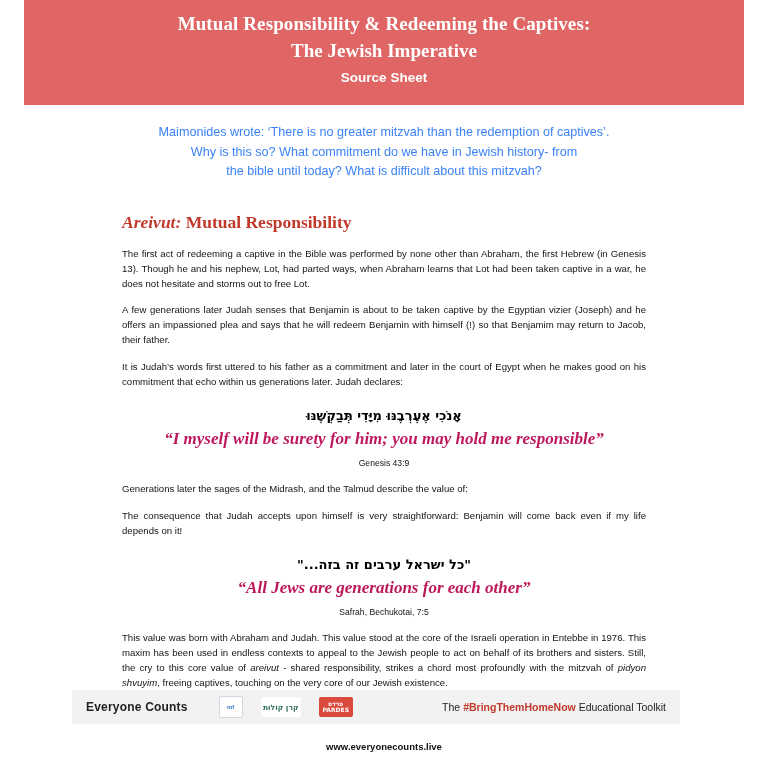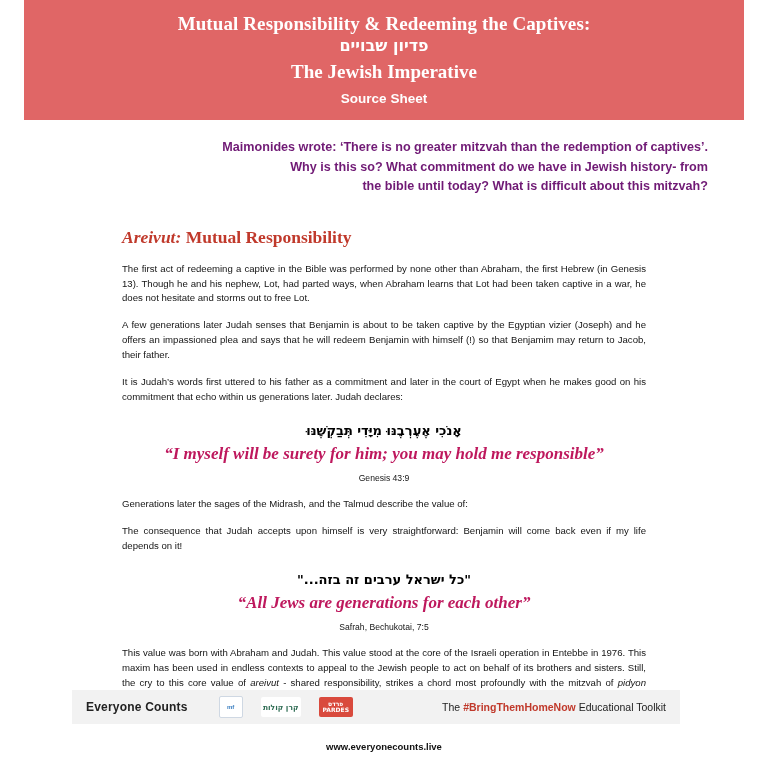--- a/index.html
+++ b/index.html
@@ -14,21 +14,21 @@
     color: #1a1a1a;
     overflow: hidden;
     position: relative;
   }
 
   
   .header-banner {
     background: #e06666;
     color: #ffffff;
     text-align: center;
-    padding: 12px 20px 14px 20px;
+    padding: 12px 20px 20px 20px;
     margin: 0 24px 0 24px;
   }
   .header-title-line1 {
     font-family: "Liberation Serif", serif;
     font-weight: bold;
     font-size: 19px;
     line-height: 1.25;
     letter-spacing: 0.1px;
   }
   .header-title-hebrew {
@@ -48,25 +48,25 @@
   .header-subtitle {
     font-family: "Liberation Sans", sans-serif;
     font-weight: bold;
     font-size: 13.5px;
     margin-top: 6px;
   }
 
   
   .intro-block {
     margin: 18px 60px 0 60px;
-    text-align: right;
-    font-weight: bold;
+    text-align: center;
+    font-weight: normal;
     font-size: 12.6px;
     line-height: 1.55;
-    color: #701a75;
+    color: #3b82f6;
   }
 
   
   .section-heading {
     margin: 30px 0 0 122px;
     font-family: "Liberation Serif", serif;
     font-size: 17.5px;
     color: #c0392b;
     font-weight: bold;
   }
@@ -201,21 +201,20 @@
     font-size: 9.5px;
     font-weight: bold;
     color: #111111;
   }
 </style>
 </head>
 <body>
 
 <div class="header-banner">
   <div class="header-title-line1">Mutual Responsibility &amp; Redeeming the Captives:</div>
-  <div class="header-title-hebrew">פדיון שבויים</div>
   <div class="header-title-line3">The Jewish Imperative</div>
   <div class="header-subtitle">Source Sheet</div>
 </div>
 
 <div class="intro-block">
   <div>Maimonides wrote: ‘There is no greater mitzvah than the redemption of captives’.</div>
   <div>Why is this so? What commitment do we have in Jewish history- from</div>
   <div>the bible until today? What is difficult about this mitzvah?</div>
 </div>
 

